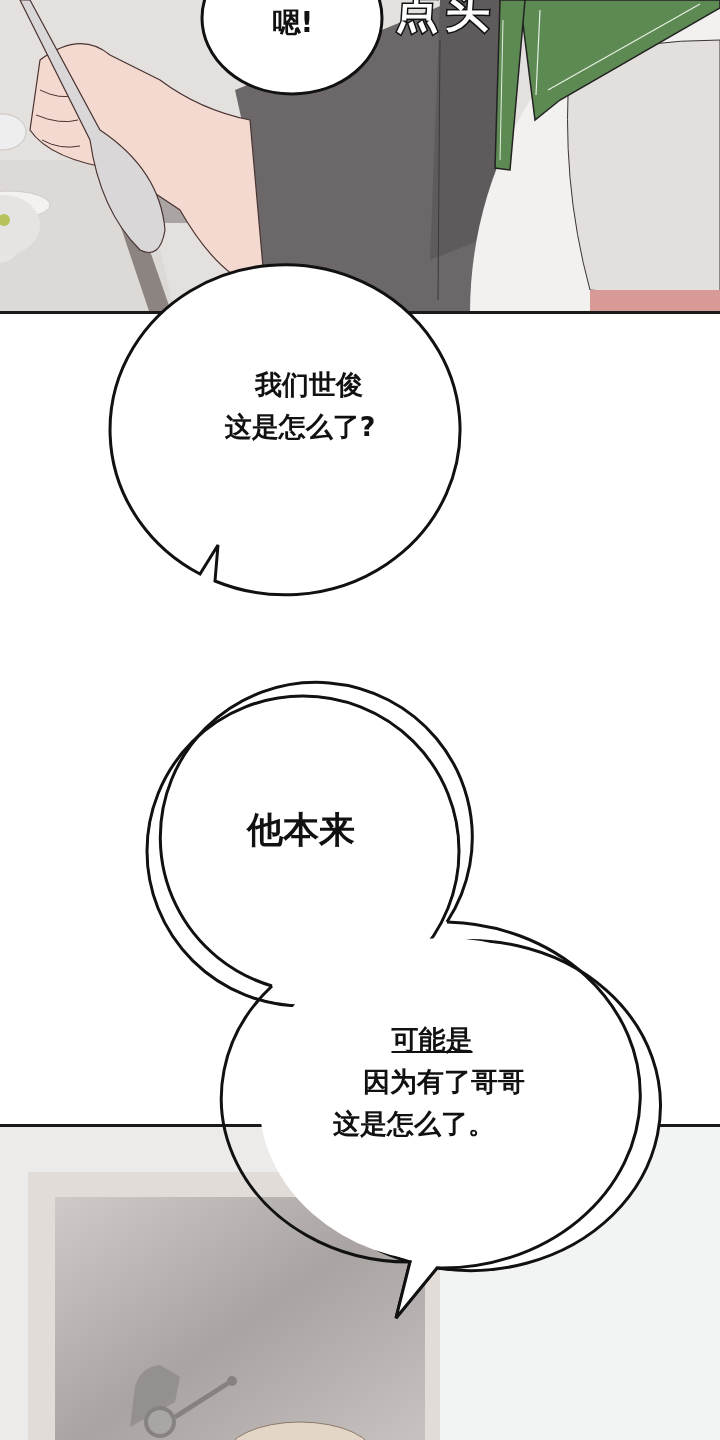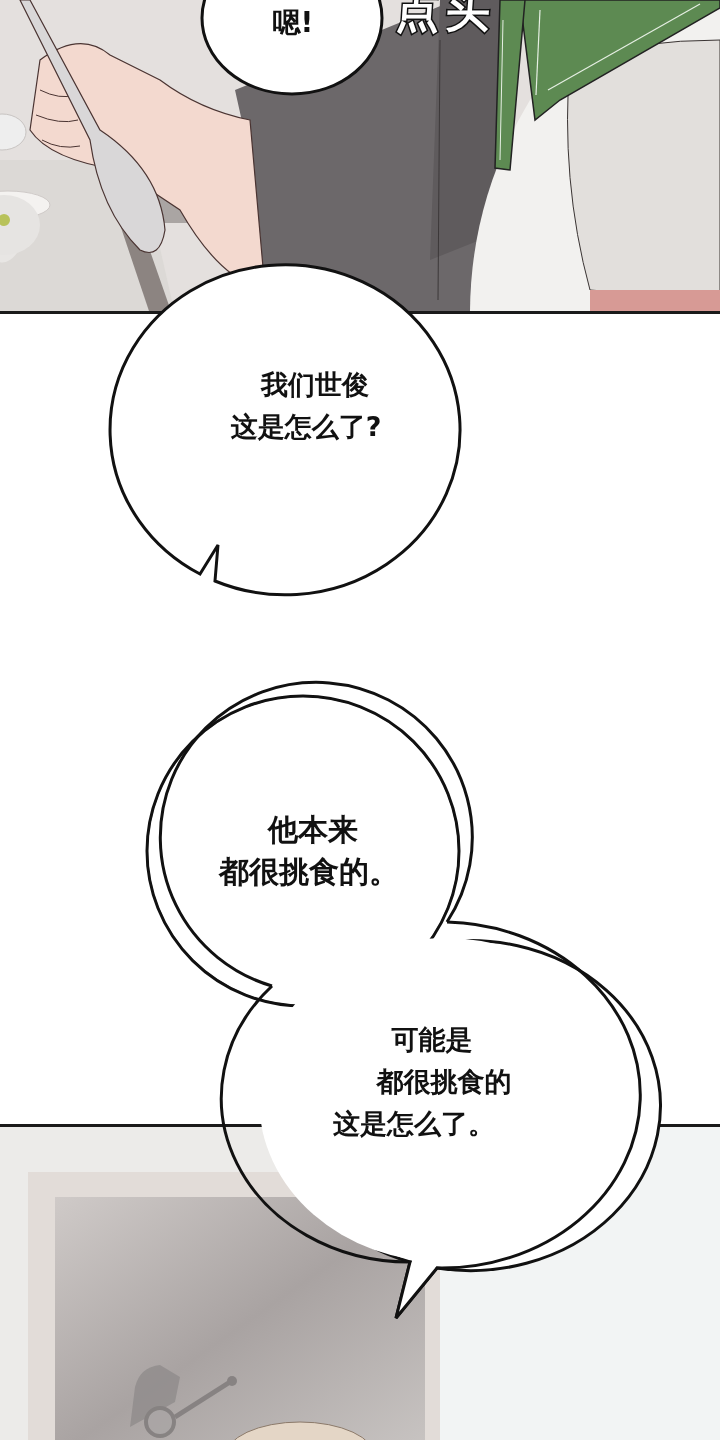--- a/index.html
+++ b/index.html
@@ -152,27 +152,26 @@
            A 188 164 0 0 1 437 1268
            L 396 1318
            L 410 1262
            A 188 164 0 0 1 272 986" fill="none" stroke="#111111" stroke-width="3" stroke-linejoin="miter"></path>
 </svg>
 
 <div class="bubble-text" style="left:248px; top:4px; width:90px; font-size:28px;">
   <span>嗯!</span>
 </div>
 
-<div class="bubble-text" style="left:196px; top:364px; width:220px; font-size:27px; line-height:42px;">
+<div class="bubble-text" style="left:190px; top:364px; width:220px; font-size:27px; line-height:42px;">
   <span style="padding-left:18px;">我们世俊</span>
   <span>这是怎么了?</span>
 </div>
 
-<div class="bubble-text" style="left:204px; top:809px; width:210px; font-size:30px; line-height:42px;">
+<div class="bubble-text" style="left:192px; top:809px; width:210px; font-size:36px; line-height:42px;">
   <span style="padding-left:8px;">他本来</span>
-  <span>都很挑食的。</span>
 </div>
 
 <div class="bubble-text" style="left:312px; top:1019px; width:250px; font-size:27px; line-height:42px;">
-  <span style="padding-right:10px;">可能是</span>
-  <span style="padding-left:14px;">都很挑食的</span>
+  <span style="padding-right:10px;text-decoration:underline;">可能是</span>
+  <span style="padding-left:14px;">因为有了哥哥</span>
   <span style="padding-right:46px;">这是怎么了。</span>
 </div>
 
 </body></html>

